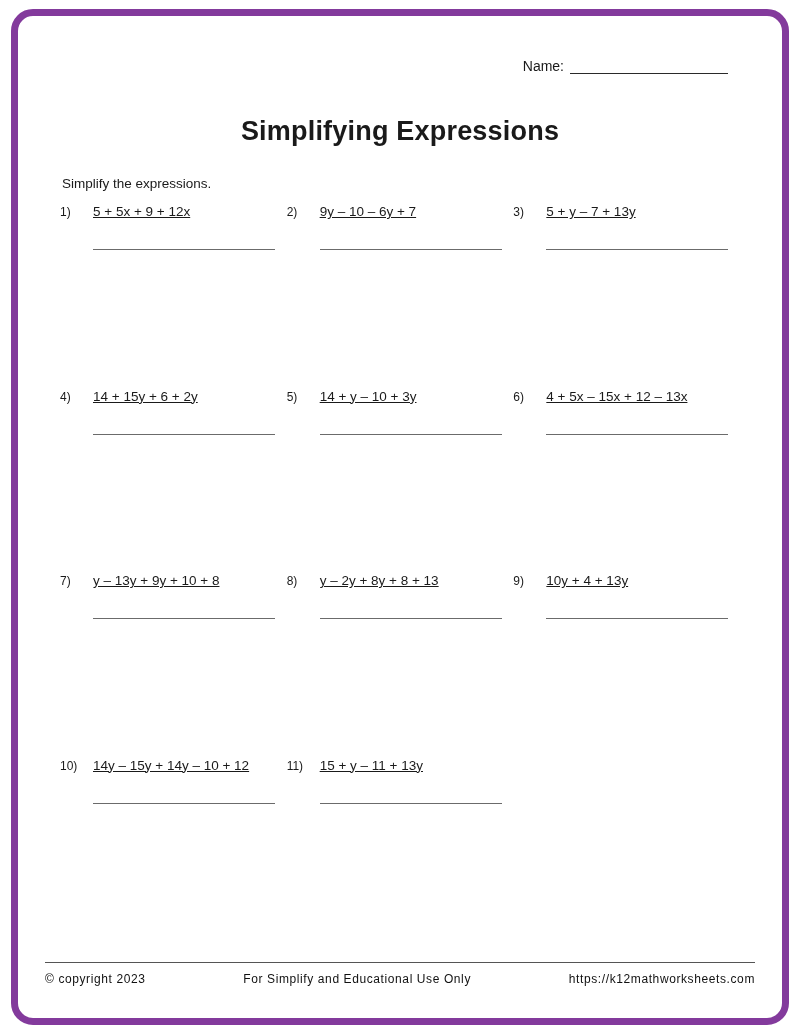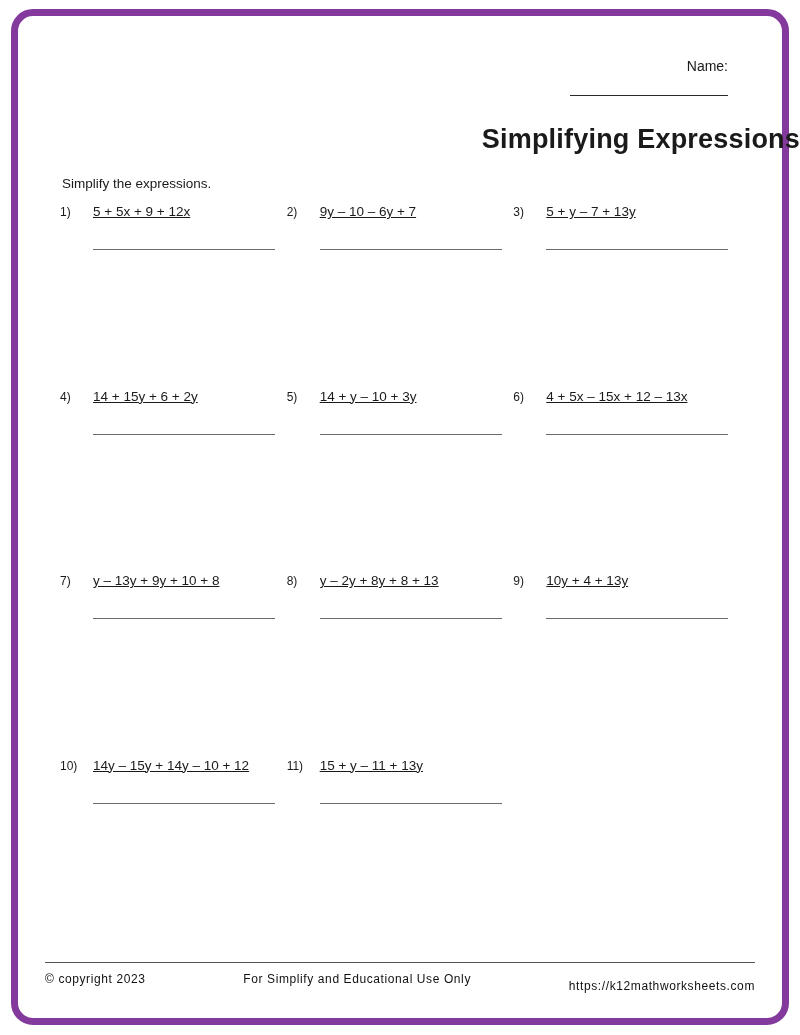--- a/index.html
+++ b/index.html
@@ -39,34 +39,33 @@
     height: 1035px;
   }
   .name-row {
     position: absolute;
     top: 58px;
     right: 72px;
     display: flex;
     align-items: flex-end;
     gap: 6px;
     font-size: 14px;
-    flex-direction: column;
   }
   .name-blank {
     display: inline-block;
     width: 158px;
     border-bottom: 1.5px solid #2a2a2a;
     height: 16px;
   }
   .page-title {
     position: absolute;
-    top: 124px;
+    top: 116px;
     left: 0;
     width: 100%;
-    text-align: right;
+    text-align: center;
     font-size: 27px;
     font-weight: bold;
     letter-spacing: 0.2px;
   }
   .instruction {
     position: absolute;
     top: 176px;
     left: 62px;
     font-size: 13.5px;
   }
@@ -110,21 +109,21 @@
     border-top: 1.2px solid #555;
     padding-top: 9px;
     display: flex;
     justify-content: space-between;
     align-items: flex-start;
     font-size: 12px;
     letter-spacing: 0.6px;
     color: #111;
   }
   .footer .center { text-align: center; }
-  .footer .right { text-align: right; margin-top: 7px; }
+  .footer .right { text-align: right; }
   .url { color: #111; text-decoration: none; }
 </style>
 </head>
 <body>
 
 <div class="page">
   <div class="page-border"></div>
 
   <div class="content">
     <div class="name-row">

